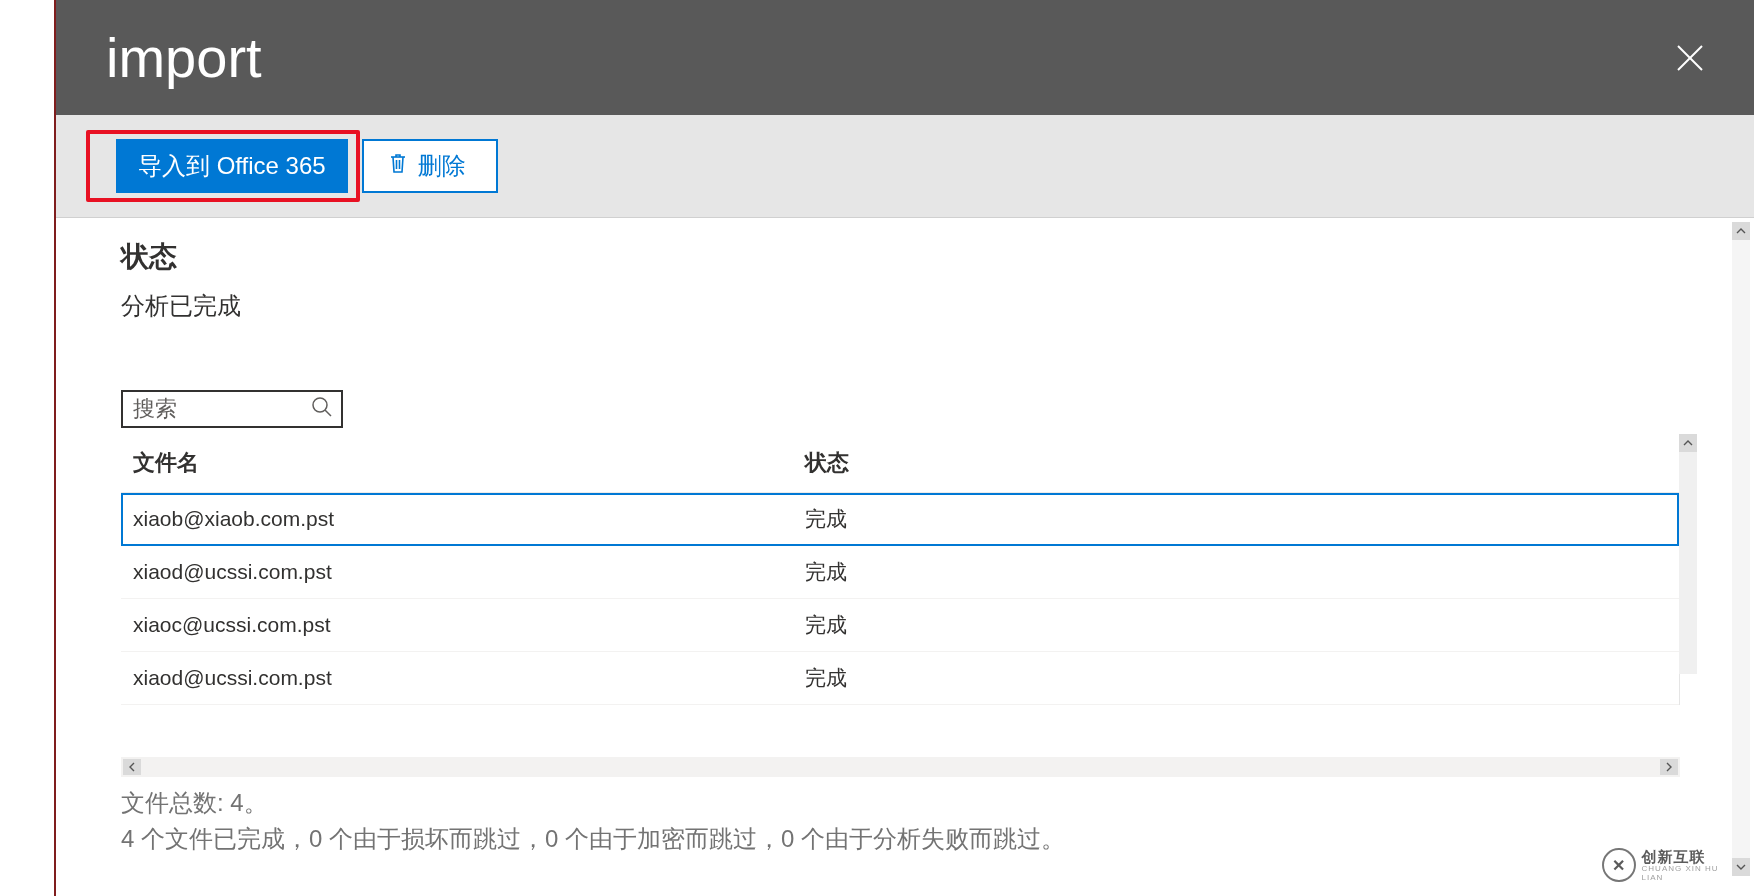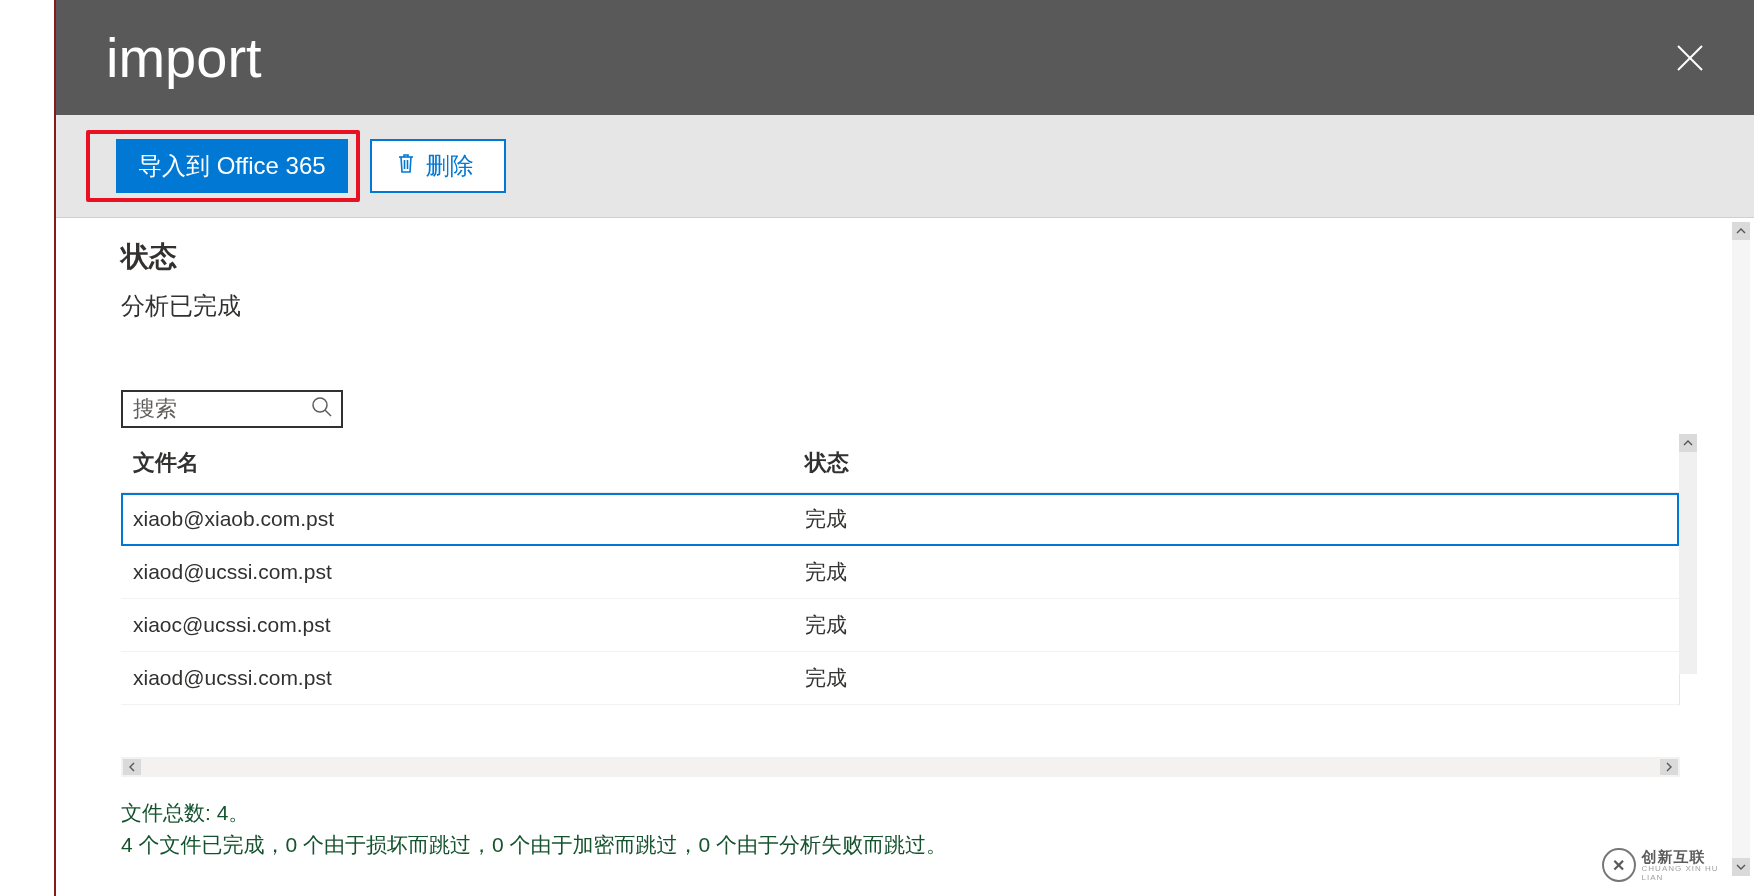--- a/index.html
+++ b/index.html
@@ -2,21 +2,21 @@
 <html><head>
 <meta charset="utf-8">
 <style>
   * { box-sizing: border-box; margin: 0; padding: 0; }
   html, body { width: 1754px; height: 896px; font-family: "Segoe UI", "Microsoft YaHei", sans-serif; background: #fff; overflow: hidden; }
   .panel { position: absolute; left: 22px; top: 0; right: 0; bottom: 0; background: #fff; border-left: 2px solid #7f1d1d; margin-left: 32px; }
   .header { background: #595959; height: 115px; display: flex; align-items: center; padding: 0 50px; position: relative; }
   .header-title { color: #fff; font-size: 56px; font-weight: 300; }
   .close-btn { position: absolute; right: 46px; top: 50%; transform: translateY(-50%); width: 36px; height: 36px; cursor: pointer; display:flex; align-items:center; justify-content:center;}
   .close-btn svg { stroke: #fff; }
-  .toolbar { background: #e6e6e6; border-bottom: 1px solid #d0d0d0; height: 103px; display:flex; align-items:center; padding: 0 30px 0 60px; gap: 22px; position: relative;}
+  .toolbar { background: #e6e6e6; border-bottom: 1px solid #d0d0d0; height: 103px; display:flex; align-items:center; padding: 0 30px 0 60px; gap: 14px; position: relative;}
   .highlight-box { position: absolute; left: 30px; top: 15px; width: 274px; height: 72px; border: 4px solid #e81123; border-radius: 2px; pointer-events: none; z-index: 5;}
   .btn-primary { background: #0078d4; color: #fff; border: none; font-size: 24px; padding: 11px 22px; cursor: pointer; font-family: inherit;}
   .btn-secondary { background: #fff; color: #0078d4; border: 2px solid #0078d4; font-size: 24px; padding: 9px 30px 9px 24px; cursor: pointer; font-family: inherit; display:flex; align-items:center; gap:10px;}
   .trash-icon { display:inline-block; }
   .content-wrap { position: absolute; top: 218px; left: 0; right: 24px; bottom: 0; overflow-y: auto; }
   .content { padding: 20px 50px 0 65px; }
   .status-heading { font-size: 28px; font-weight: 600; margin-bottom: 14px; color: #323130;}
   .status-text { font-size: 24px; color: #323130; margin-bottom: 68px;}
   .search-wrap { position: relative; width: 222px; margin-bottom: 6px;}
   .search-input { width: 100%; height: 38px; border: 2px solid #323130; font-size: 22px; padding: 0 44px 0 10px; font-family: inherit; color: #605e5c;}
@@ -27,21 +27,21 @@
   .table th { text-align: left; font-size: 22px; font-weight: 600; color: #323130; padding: 14px 12px; border-bottom: 1px solid #edebe9;}
   .col-filename { width: 672px; }
   .table td { font-size: 21px; color: #323130; padding: 12px 12px; border-bottom: 1px solid #f3f2f1; }
   tr.selected td { background: #fff; }
   tr.selected { outline: 2px solid #0078d4; outline-offset: -2px;}
   .list-viewport { border-right: 1px solid #e5e5e5; position: relative;}
   .list-scroll { position: absolute; right: -18px; top: 0; width: 18px; height: 240px; background: #f0f0f0; }
   .list-scroll .arrow { width:18px; height:18px; background:#dadada; display:flex; align-items:center; justify-content:center;}
   .hscroll { height: 20px; background: #f3f2f1; margin-top: 52px; display:flex; align-items:center; justify-content: space-between; padding: 0 2px;}
   .hscroll .harrow { width:18px; height:16px; background:#dadada; display:flex; align-items:center; justify-content:center;}
-  .summary { padding: 20px 50px 12px 65px; font-size: 21px; color: #14532d; line-height: 1.5;}
+  .summary { padding: 8px 50px 12px 65px; font-size: 24px; color: #737373; line-height: 1.5;}
   .watermark { position: absolute; right: 12px; bottom: 12px; width: 140px; height: 38px; display:flex; align-items:center; gap:6px; opacity:.8;}
   .watermark-badge { width:34px; height:34px; border-radius:50%; border:2px solid #555; display:flex; align-items:center; justify-content:center; font-weight:700; font-size:16px; color:#333;}
   .watermark-text { font-size:15px; font-weight:700; color:#333; letter-spacing:1px; line-height:1;}
   .watermark-sub { font-size:8px; color:#888; letter-spacing:1px;}
   
   .outer-vscroll { position:absolute; right:4px; top:222px; width:18px; bottom: 20px; background:#f5f5f5;}
   .outer-vscroll .arrow { width:18px; height:18px; background:#dadada; display:flex; align-items:center; justify-content:center;}
   .outer-vscroll .track { position:absolute; top:18px; bottom:18px; left:0; right:0;}
 </style>
 </head>

